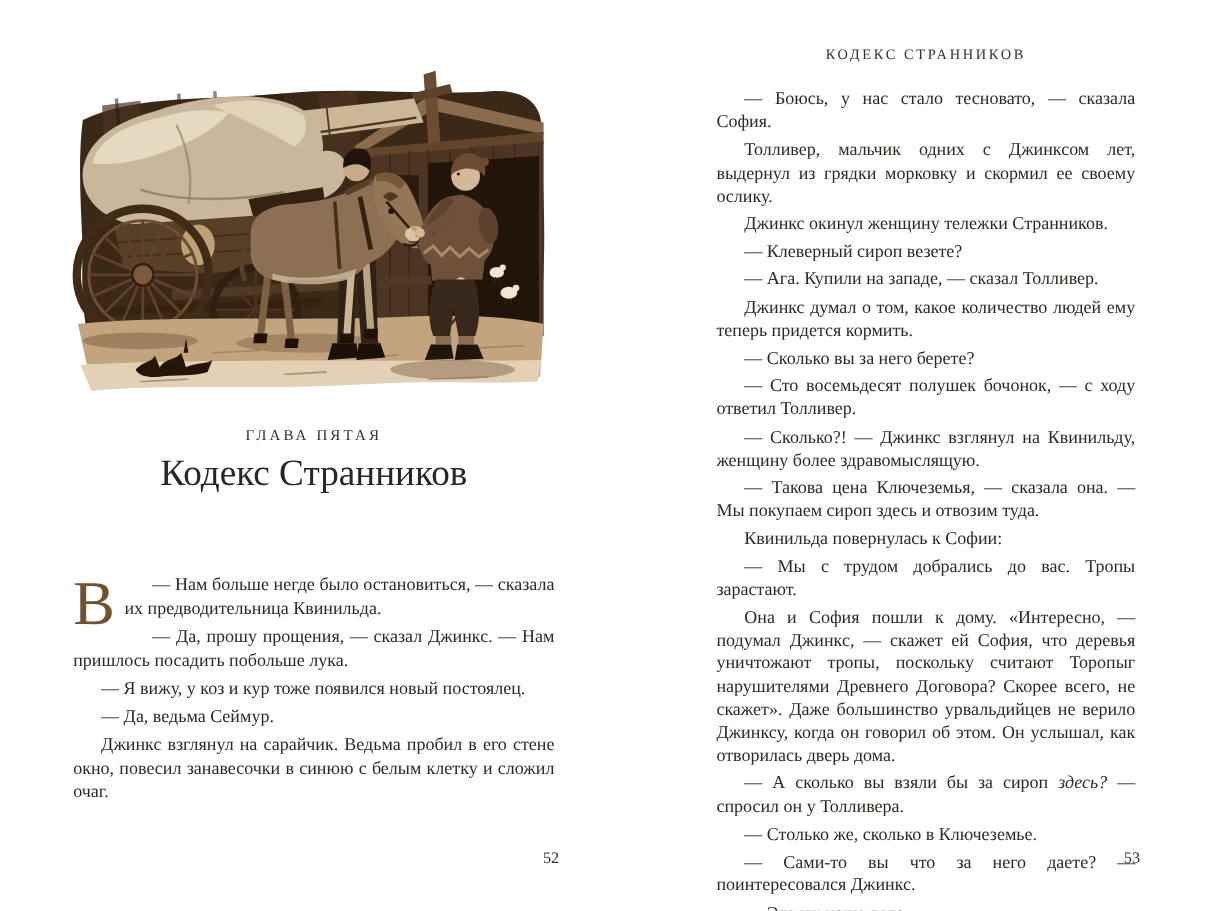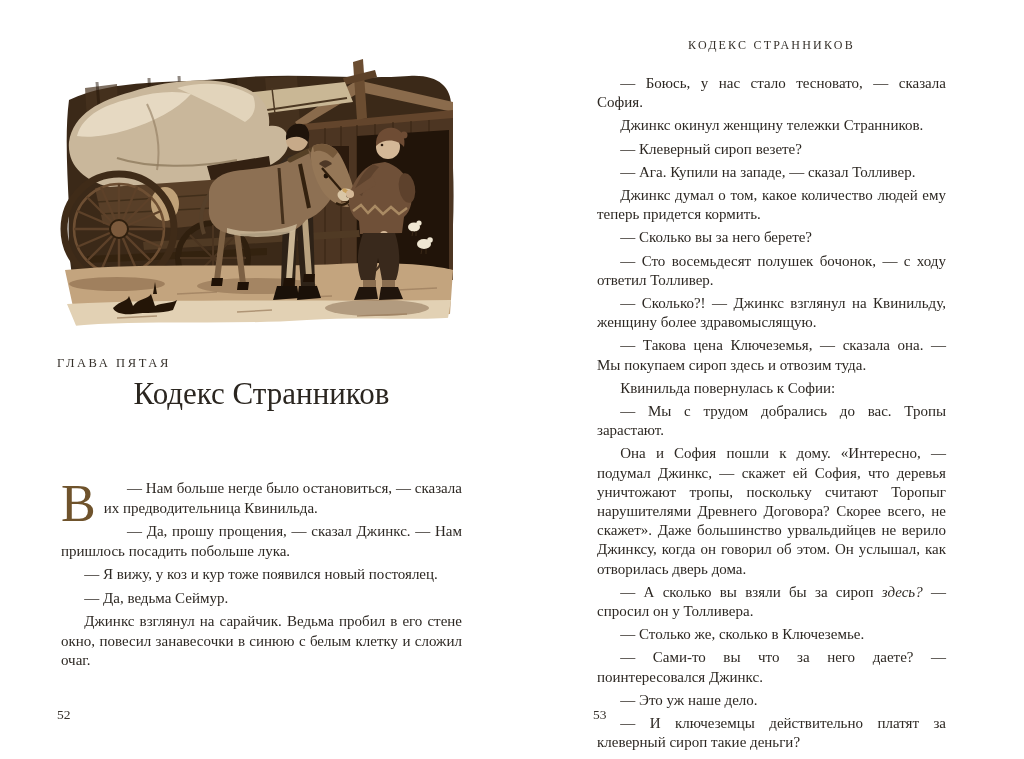--- a/index.html
+++ b/index.html
@@ -6,42 +6,42 @@
   body{
     width:1024px;height:759px;position:relative;background:#ffffff;
     font-family:"Liberation Serif","DejaVu Serif",serif;
     color:#2d2823;overflow:hidden;
   }
   .page{position:absolute;}
   .page-left{left:57px;top:18px;width:409px;height:741px;}
   .page-right{left:593px;top:0;width:357px;height:759px;}
   .illustration{position:absolute;left:0;top:0;width:405px;height:327px;}
   .chapter-label{
-    position:absolute;left:0;top:338px;width:100%;
+    position:absolute;left:0;top:338px;width:100%;text-align:center;
     font-size:12.5px;letter-spacing:2.6px;color:#35302a;
   }
   .chapter-title{
     position:absolute;left:0;top:358px;width:100%;text-align:center;
     font-size:31px;font-weight:400;color:#2b2620;margin:0;
   }
   .body-text{position:absolute;left:0;width:100%;}
   .page-left .body-text{top:457px;font-size:15px;line-height:19.5px;}
   .page-right .body-text{top:70px;font-size:15px;line-height:19.2px;}
   .para{margin:4px;text-align:justify;text-indent:1.55em;}
   .para.first{text-indent:0;}
   .dropcap{
     float:left;font-size:52px;line-height:50px;height:56px;
     padding:0 8px 0 0;color:#6f532c;
   }
   .running-header{
     position:absolute;left:0;top:38px;width:100%;text-align:center;
     font-size:12px;letter-spacing:2.2px;color:#35302a;
   }
   .page-number{
-    position:absolute;left:0;top:689px;width:100%;text-align:left;
+    position:absolute;left:0;top:689px;width:100%;text-align:right;
     font-size:13.5px;color:#35302a;
   }
   .page-right .page-number{top:707px;}
 </style>
 </head>
 <body>
 
 <div class="page page-left">
 
   <div class="illustration">
@@ -192,20 +192,21 @@
       <p class="para"><span>— Да, ведьма Сеймур.</span></p>
       <p class="para"><span>Джинкс взглянул на сарайчик. Ведьма пробил в его стене окно, повесил занавесочки в синюю с белым клетку и сложил очаг.</span></p>
     </div>
   <div class="page-number">52</div>
 </div>
 
 <div class="page page-right">
   <div class="running-header">КОДЕКС СТРАННИКОВ</div>
   <div class="body-text">
       <p class="para"><span>— Боюсь, у нас стало тесновато, — сказала София.</span></p>
+      <p class="para"><span>Толливер, мальчик одних с Джинксом лет, выдернул из грядки морковку и скормил ее своему ослику.</span></p>
       <p class="para"><span>Джинкс окинул женщину тележки Странников.</span></p>
       <p class="para"><span>— Клеверный сироп везете?</span></p>
       <p class="para"><span>— Ага. Купили на западе, — сказал Толливер.</span></p>
       <p class="para"><span>Джинкс думал о том, какое количество людей ему теперь придется кормить.</span></p>
       <p class="para"><span>— Сколько вы за него берете?</span></p>
       <p class="para"><span>— Сто восемьдесят полушек бочонок, — с ходу ответил Толливер.</span></p>
       <p class="para"><span>— Сколько?! — Джинкс взглянул на Квинильду, женщину более здравомыслящую.</span></p>
       <p class="para"><span>— Такова цена Ключеземья, — сказала она. — Мы покупаем сироп здесь и отвозим туда.</span></p>
       <p class="para"><span>Квинильда повернулась к Софии:</span></p>
       <p class="para"><span>— Мы с трудом добрались до вас. Тропы зарастают.</span></p>

